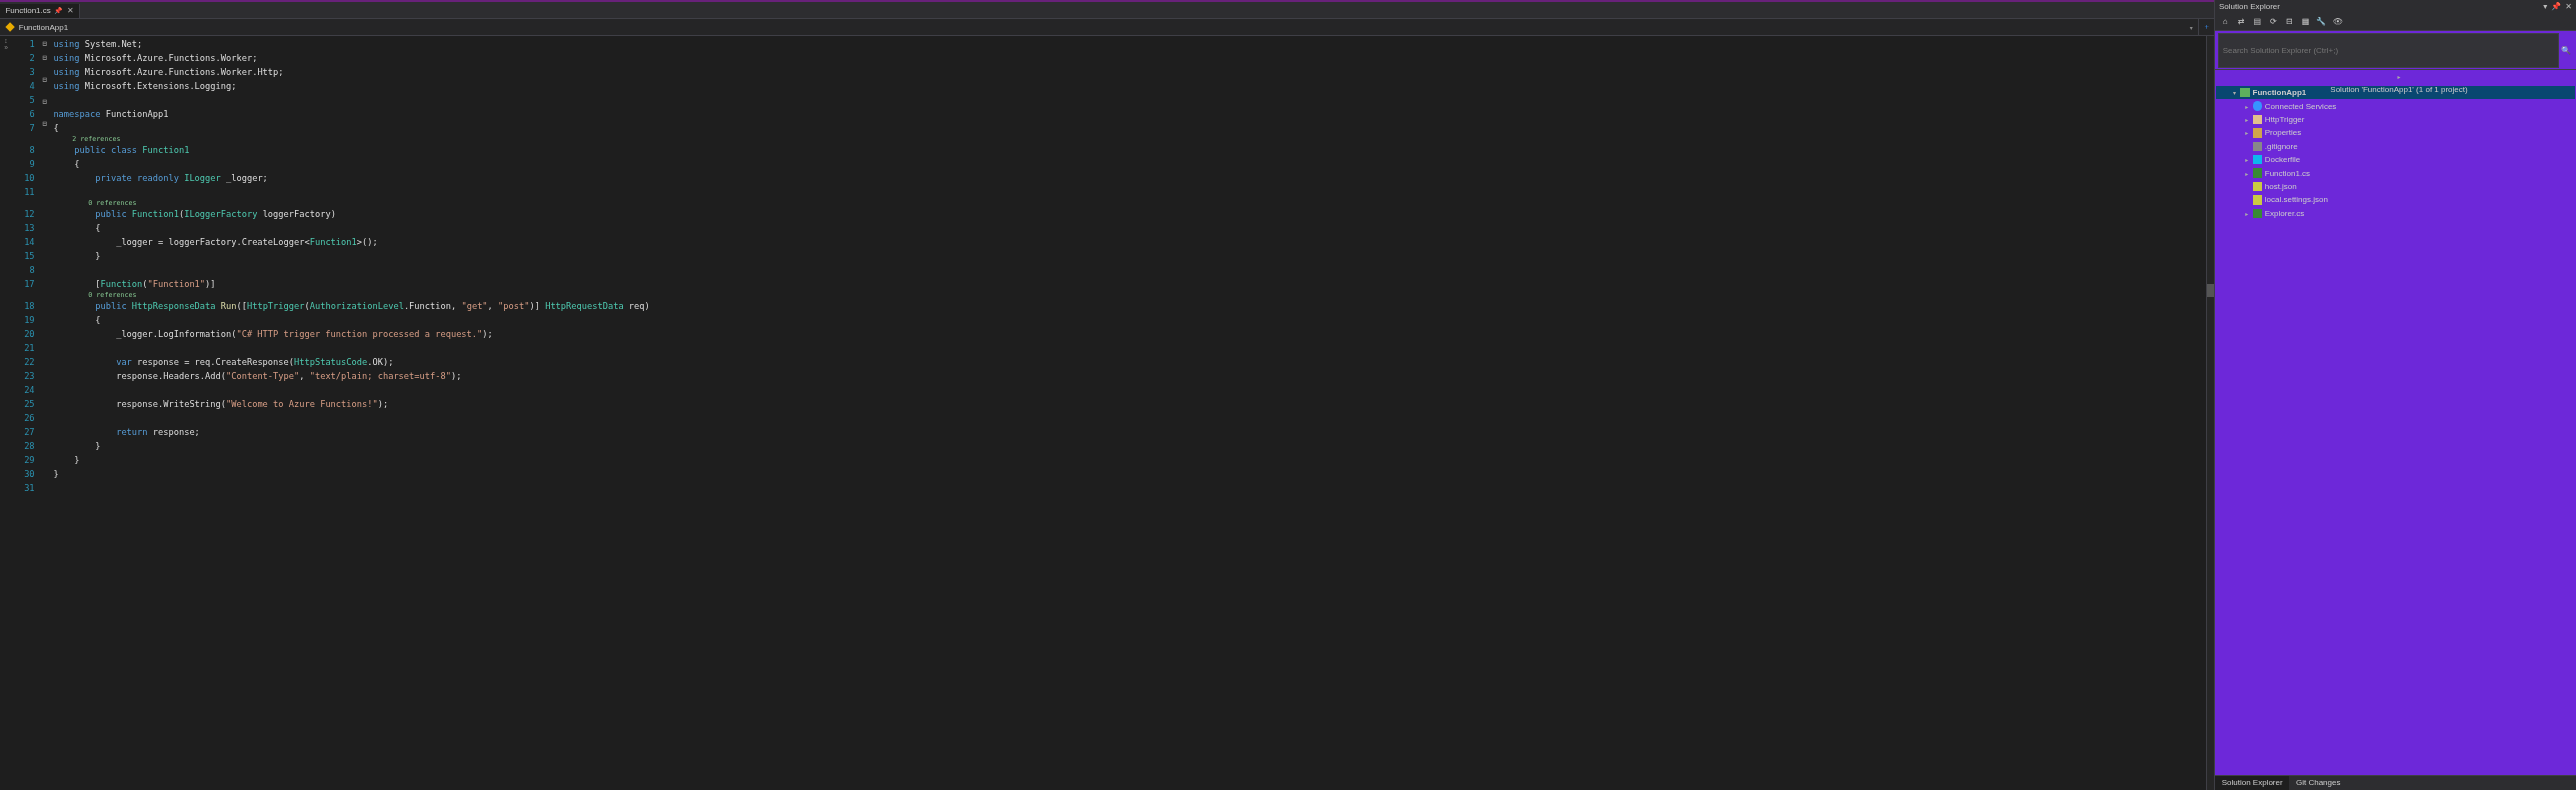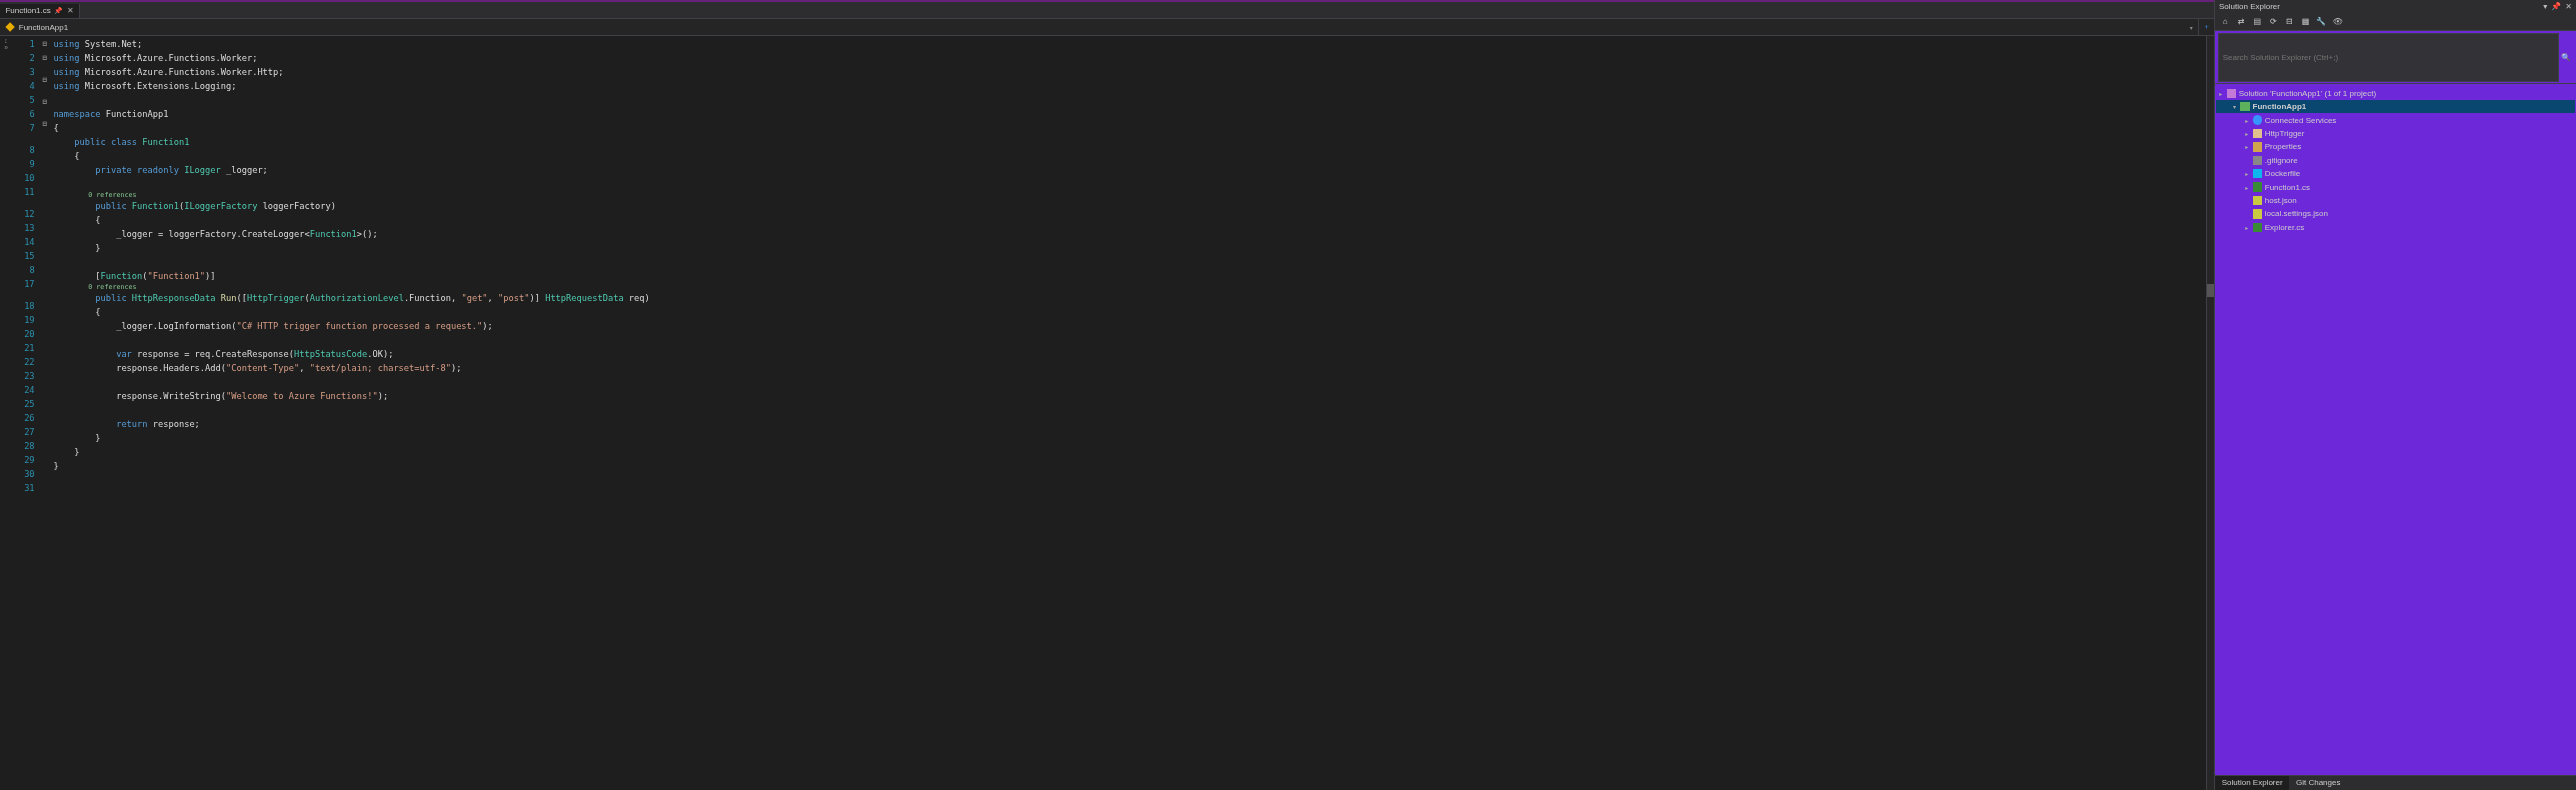--- a/index.html
+++ b/index.html
@@ -31,24 +31,24 @@
 .minimap-thumb { position:absolute; left:0; right:0; top:248px; height:13.4px; background:#555; }
 
 .kw{color:#569cd6;} .ty{color:#4ec9b0;} .str{color:#d69d85;} .mth{color:#dcdcaa;} .cl{color:#86c691;display:block;font-size:6.7px;line-height:8px;padding-left:2.7px;}
 
 
 .panel-hdr { display:flex; align-items:center; justify-content:space-between; background:#2d2d30; padding:2px 4px; font-size:8px; }
 .hdr-icons { display:flex; gap:4px; color:#bbb; }
 .toolbar { display:flex; gap:1.3px; padding:1.3px 2.7px; background:#2d2d30; border-bottom:0.7px solid #3f3f46; }
 .tb-btn { width:14.8px; height:14.8px; display:flex; align-items:center; justify-content:center; color:#ccc; font-size:8px; }
 .search-row { display:flex; align-items:center; padding:1.3px 2.7px; border-bottom:0.7px solid #3f3f46; }
-.search-row input { flex:1; background:#333337; border:0.7px solid #3f3f46; color:#ccc; font-size:8px; padding:19px 4px; }
+.search-row input { flex:1; background:#333337; border:0.7px solid #3f3f46; color:#ccc; font-size:8px; padding:12px 4px; }
 .tree { flex:1; padding:2.7px 1.3px; overflow:auto; font-size:8px; }
 .tn { display:flex; align-items:center; gap:2.7px; height:13.4px; padding-left:2.7px; white-space:nowrap; }
-.tw0{padding-left:1px;} .tw1{padding-left:14.8px;} .tw2{padding-left:27px;}
+.tw0{padding-left:7px;flex-direction:column;} .tw1{padding-left:14.8px;} .tw2{padding-left:27px;}
 .tn.sel{ background:#094771; }
 .chv{ width:6.7px; text-align:center; color:#aaa; font-size:6px; }
 .ico{ width:9.4px; height:9.4px; display:inline-block; }
 .ico-sln{ background:#c27ad6; } .ico-proj{ background:#5db15d; } .ico-svc{ background:#3794ff;border-radius:50%; }
 .ico-dep{ background:#e2c08d; } .ico-prop{ background:#d0a54b; } .ico-txt{ background:#888; }
 .ico-dock{ background:#0db7ed; } .ico-cs{ background:#388a34; } .ico-json{ background:#cbcb41; }
 .bottom-tabs { display:flex; background:#2d2d30; border-top:0.7px solid #3f3f46; font-size:8px; }
 .bt { padding:2.7px 6.7px; }
 .bt.act{ background:#1e1e1e; }
 </style>
@@ -149,21 +149,21 @@
           <div> </div>
           <div> </div>
         </div>
       <div class="code-text" id="code"><span class="kw">using</span> System.Net;
 <span class="kw">using</span> Microsoft.Azure.Functions.Worker;
 <span class="kw">using</span> Microsoft.Azure.Functions.Worker.Http;
 <span class="kw">using</span> Microsoft.Extensions.Logging;
 
 <span class="kw">namespace</span> FunctionApp1
 {
-    <span class="kw">public class</span> <span class="ty">Function1</span>
+<span class="cl">    2 references</span>    <span class="kw">public class</span> <span class="ty">Function1</span>
     {
         <span class="kw">private readonly</span> <span class="ty">ILogger</span> _logger;
 
 <span class="cl">        0 references</span>        <span class="kw">public</span> <span class="ty">Function1</span>(<span class="ty">ILoggerFactory</span> loggerFactory)
         {
             _logger = loggerFactory.CreateLogger&lt;<span class="ty">Function1</span>&gt;();
         }
 
         [<span class="ty">Function</span>(<span class="str">"Function1"</span>)]
 <span class="cl">        0 references</span>        <span class="kw">public</span> <span class="ty">HttpResponseData</span> <span class="mth">Run</span>([<span class="ty">HttpTrigger</span>(<span class="ty">AuthorizationLevel</span>.Function, <span class="str">"get"</span>, <span class="str">"post"</span>)] <span class="ty">HttpRequestData</span> req)

